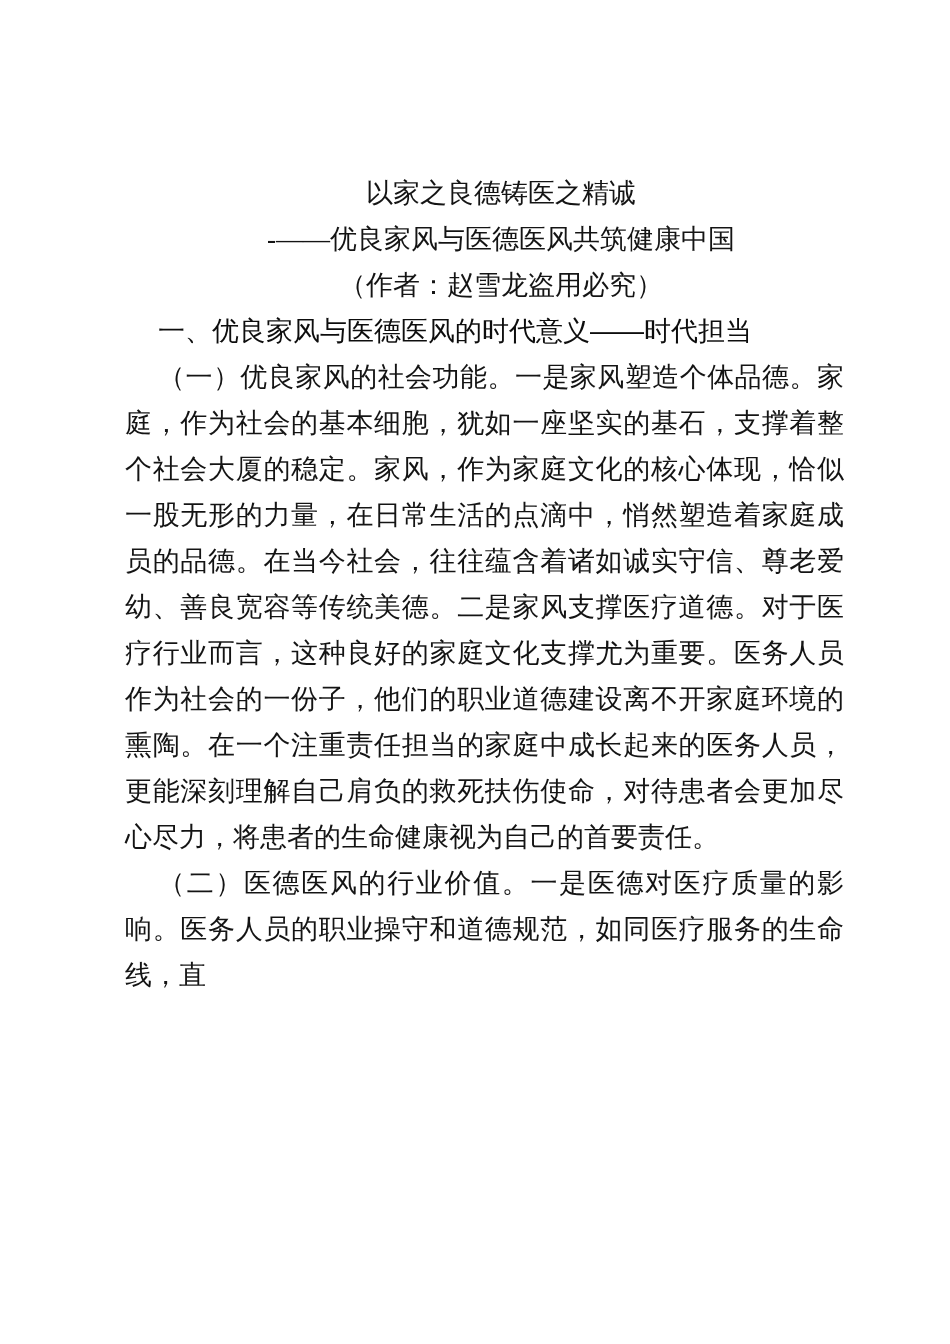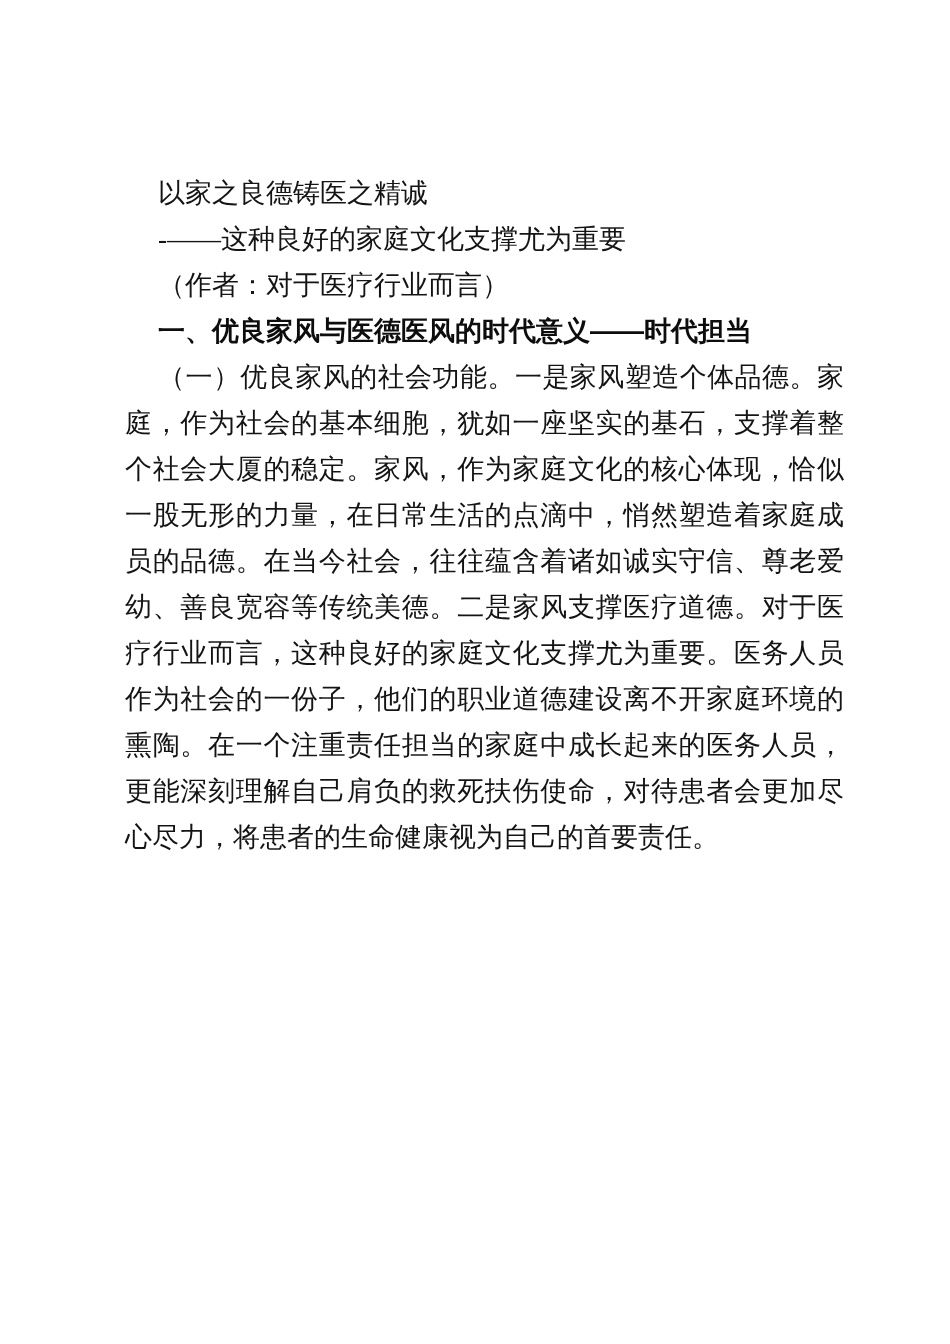--- a/index.html
+++ b/index.html
@@ -25,36 +25,37 @@
     line-height: 46px;
     text-align: justify;
     letter-spacing: 0;
   }
   .page p {
     margin: 0;
     padding: 0;
     text-indent: 33px;
   }
   .title-line {
-    text-align: left;
+    text-align: center;
   }
   .section-heading {
     margin: 0;
     padding: 0;
     text-indent: 33px;
     font-family: "Liberation Sans", sans-serif;
-    font-weight: bold;
+    font-weight: normal;
     font-size: 27px;
     line-height: 46px;
     color: #0d0d0d;
     text-align: left;
   }
 </style>
 </head>
 <body>
 
 <div class="page">
   <p class="title-line">以家之良德铸医之精诚</p>
-  <p class="title-line">-——这种良好的家庭文化支撑尤为重要</p>
-  <p class="title-line">（作者：对于医疗行业而言）</p>
+  <p class="title-line">-——优良家风与医德医风共筑健康中国</p>
+  <p class="title-line">（作者：赵雪龙盗用必究）</p>
   <h2 class="section-heading">一、优良家风与医德医风的时代意义——时代担当</h2>
   <p>（一）优良家风的社会功能。一是家风塑造个体品德。家庭，作为社会的基本细胞，犹如一座坚实的基石，支撑着整个社会大厦的稳定。家风，作为家庭文化的核心体现，恰似一股无形的力量，在日常生活的点滴中，悄然塑造着家庭成员的品德。在当今社会，往往蕴含着诸如诚实守信、尊老爱幼、善良宽容等传统美德。二是家风支撑医疗道德。对于医疗行业而言，这种良好的家庭文化支撑尤为重要。医务人员作为社会的一份子，他们的职业道德建设离不开家庭环境的熏陶。在一个注重责任担当的家庭中成长起来的医务人员，更能深刻理解自己肩负的救死扶伤使命，对待患者会更加尽心尽力，将患者的生命健康视为自己的首要责任。</p>
+  <p>（二）医德医风的行业价值。一是医德对医疗质量的影响。医务人员的职业操守和道德规范，如同医疗服务的生命线，直</p>
 </div>
 
 </body></html>

